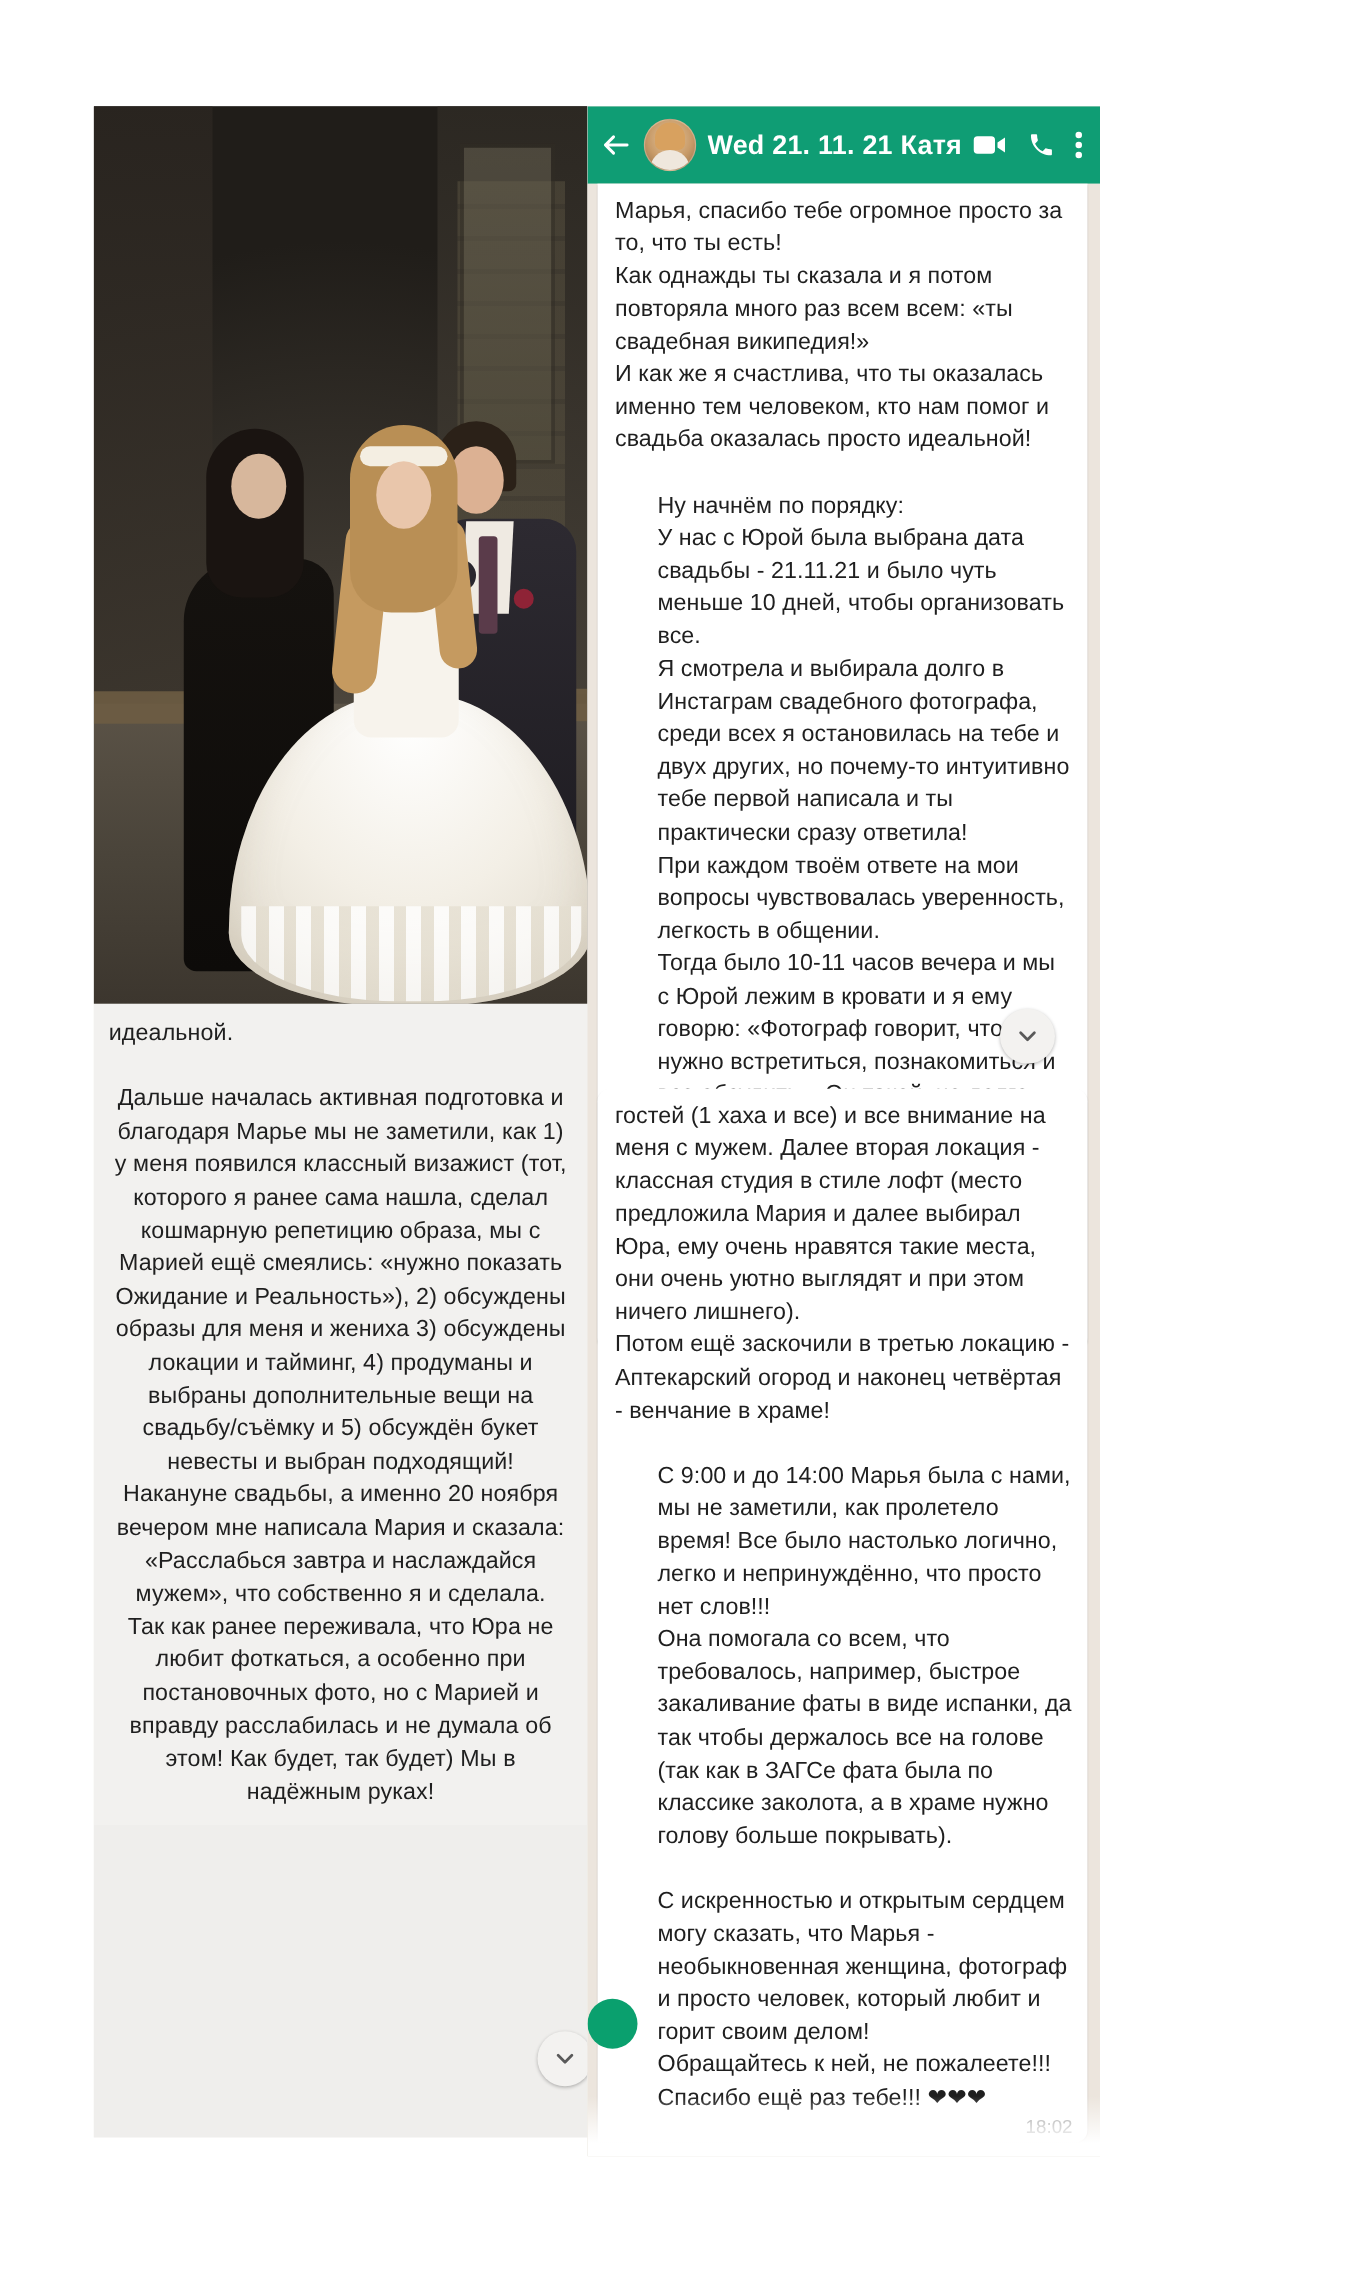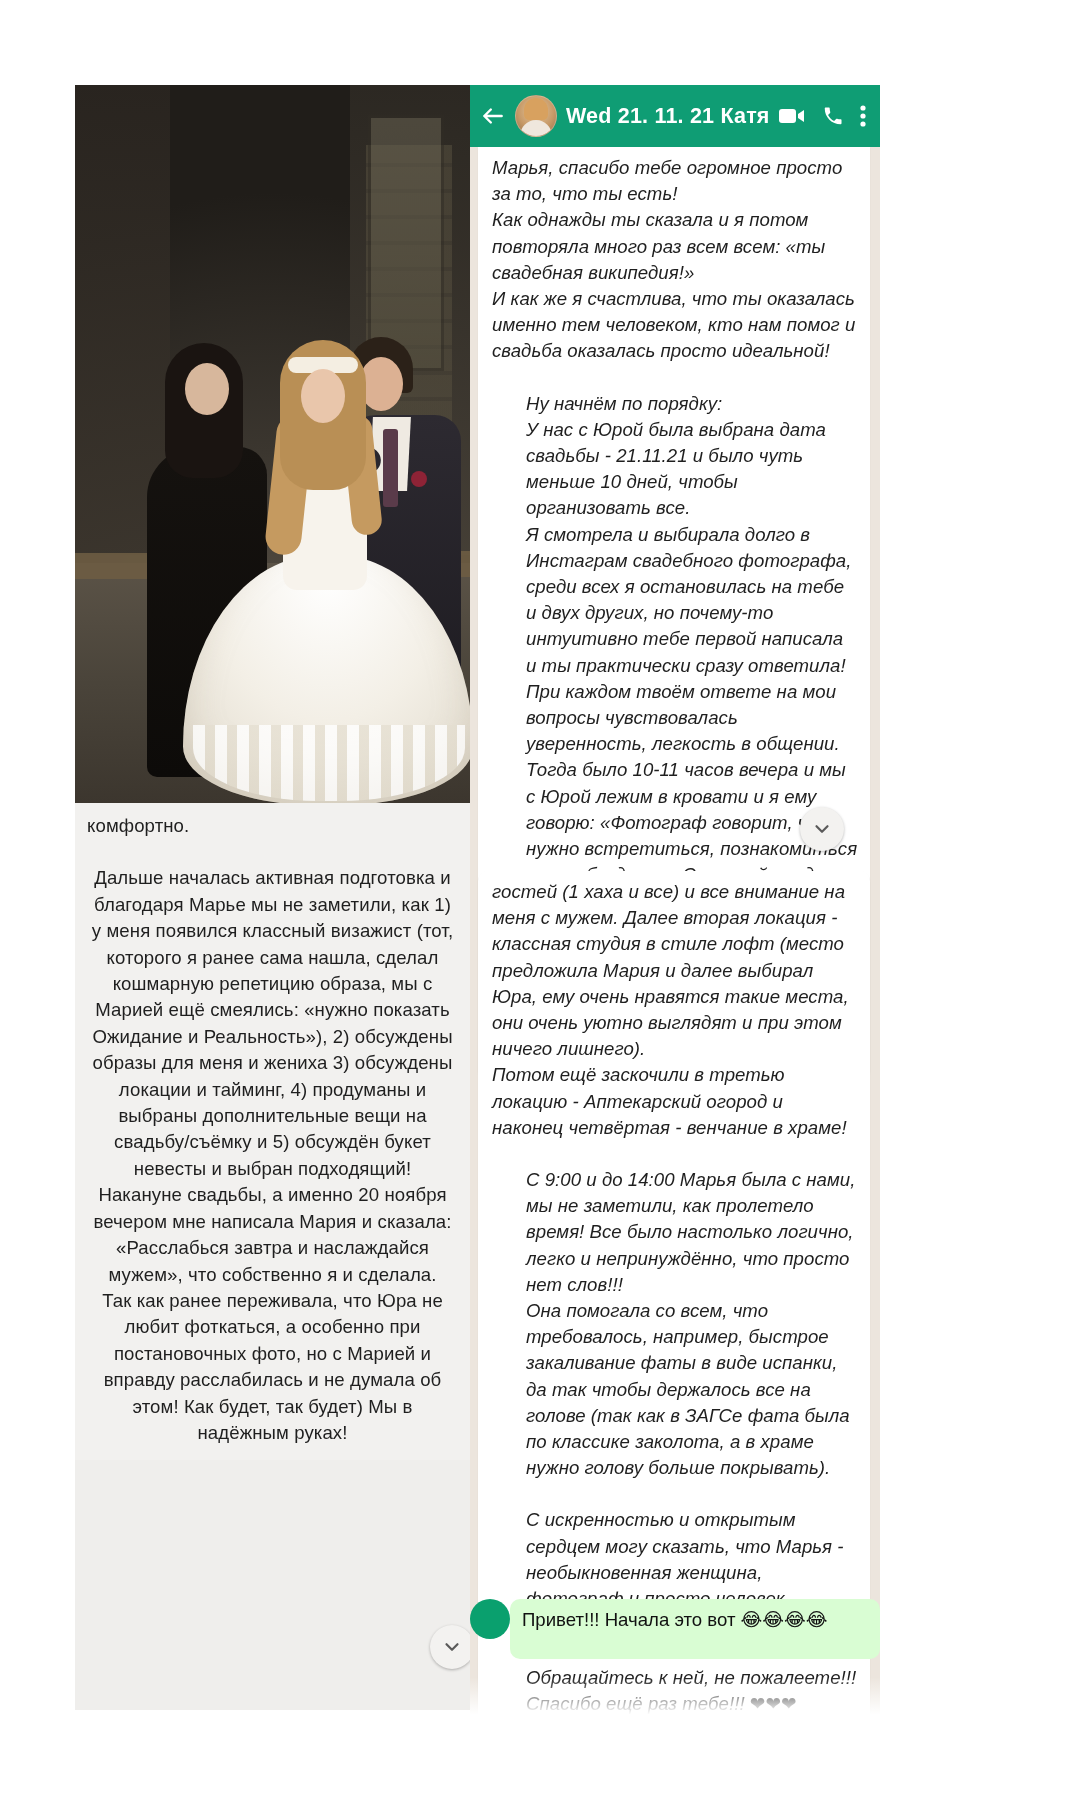--- a/index.html
+++ b/index.html
@@ -146,21 +146,20 @@
   .wa-icons svg{display:block;}
 
   .wa-body{
     position:absolute;left:0;top:62px;width:410px;bottom:0;
     background:#ece5dd;
   }
   .bubble{
     position:absolute;left:8px;width:392px;background:#ffffff;
     border-radius:10px;padding:8px 12px 8px 14px;box-sizing:border-box;
     box-shadow:0 1px 1px rgba(0,0,0,.13);
-    font-style:italic;
   }
   .bubble p{margin:0;color:#1f1f1f;font-size:18.6px;line-height:26.2px;letter-spacing:.05px;}
   .bubble p.gap{margin-top:26px;margin-left:34px;}
   #bubble-top{top:0;border-radius:0 0 10px 10px;}
   #bubble-bottom{top:724px;border-radius:10px 10px 10px 0;padding-bottom:4px;}
   .bubble-meta{
     display:flex;justify-content:flex-end;align-items:center;gap:4px;
     margin-top:2px;
   }
   .bubble-time{color:#8b8b8b;font-size:15px;}
@@ -220,21 +219,21 @@
     <div class="ph-br-bodice"></div>
     <div class="ph-gr-arm"></div>
     <div class="ph-br-curl"></div>
     <div class="ph-br-curl2"></div>
     <div class="ph-br-hair"></div>
     <div class="ph-br-veilband"></div>
     <div class="ph-br-face"></div>
   </div>
 
   <div class="left-msg">
-    <p>комфортно.</p>
+    <p>идеальной.</p>
     <p class="gap">Дальше началась активная подготовка и благодаря Марье мы не заметили, как 1) у меня появился классный визажист (тот, которого я ранее сама нашла, сделал кошмарную репетицию образа, мы с Марией ещё смеялись: «нужно показать Ожидание и Реальность»), 2) обсуждены образы для меня и жениха 3) обсуждены локации и тайминг, 4) продуманы и выбраны дополнительные вещи на свадьбу/съёмку и 5) обсуждён букет невесты и выбран подходящий!<br>Накануне свадьбы, а именно 20 ноября вечером мне написала Мария и сказала: «Расслабься завтра и наслаждайся мужем», что собственно я и сделала.<br>Так как ранее переживала, что Юра не любит фоткаться, а особенно при постановочных фото, но с Марией и вправду расслабилась и не думала об этом! Как будет, так будет) Мы в надёжным руках!</p>
   </div>
 
   <div class="chev-left">
     <svg viewBox="0 0 24 24">
       <path d="M6 9l6 6 6-6" fill="none" stroke="#5a5a5a" stroke-width="2.4" stroke-linecap="round" stroke-linejoin="round"></path>
     </svg>
   </div>
 </div>
 
@@ -278,19 +277,16 @@
     <div class="bubble" id="bubble-bottom">
       <p>гостей (1 хаха и все) и все внимание на меня с мужем. Далее вторая локация - классная студия в стиле лофт (место предложила Мария и далее выбирал Юра, ему очень нравятся такие места, они очень уютно выглядят и при этом ничего лишнего).<br>Потом ещё заскочили в третью локацию - Аптекарский огород и наконец четвёртая - венчание в храме!</p>
       <p class="gap">С 9:00 и до 14:00 Марья была с нами, мы не заметили, как пролетело время! Все было настолько логично, легко и непринуждённо, что просто нет слов!!!<br>Она помогала со всем, что требовалось, например, быстрое закаливание фаты в виде испанки, да так чтобы держалось все на голове (так как в ЗАГСе фата была по классике заколота, а в храме нужно голову больше покрывать).</p>
       <p class="gap">С искренностью и открытым сердцем могу сказать, что Марья - необыкновенная женщина, фотограф и просто человек, который любит и горит своим делом!<br>Обращайтесь к ней, не пожалеете!!!<br>Спасибо ещё раз тебе!!! ❤❤❤</p>
       <div class="bubble-meta">
         <span class="bubble-time">18:02</span>
       </div>
     </div>
 
     <div class="green-dot"></div>
-    <div class="next-bubble">
-      <p>Привет!!! Начала это вот 😂😂😂😂</p>
-    </div>
 
     <div class="fade-bottom"></div>
   </div>
 </div>
 
 </body></html>

